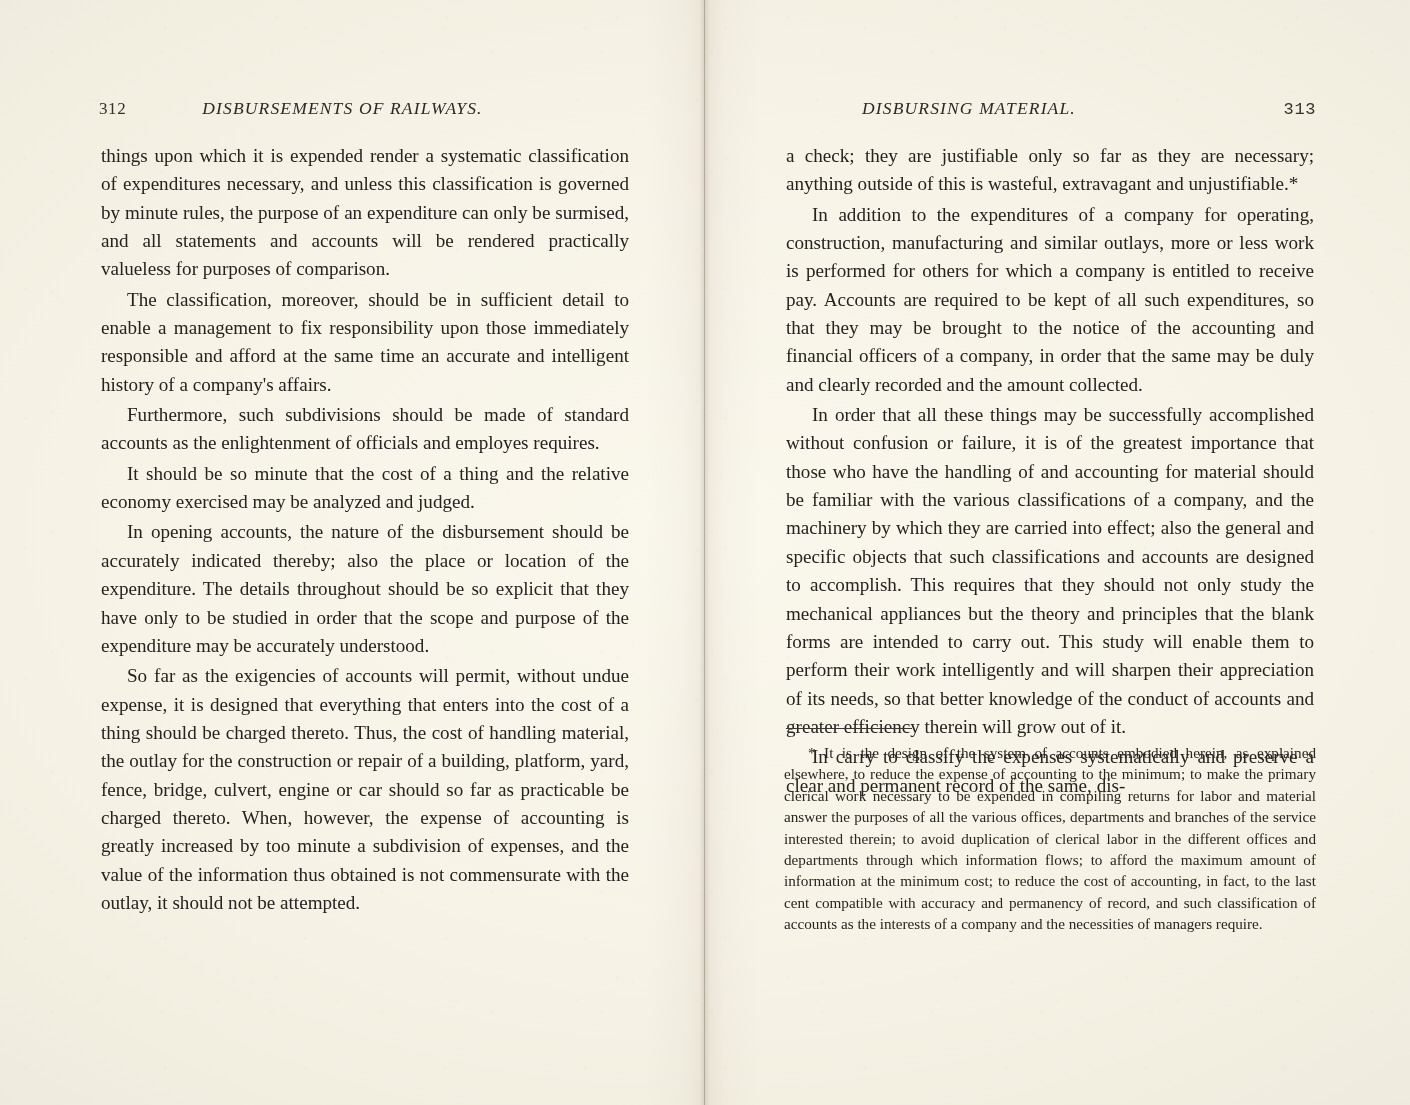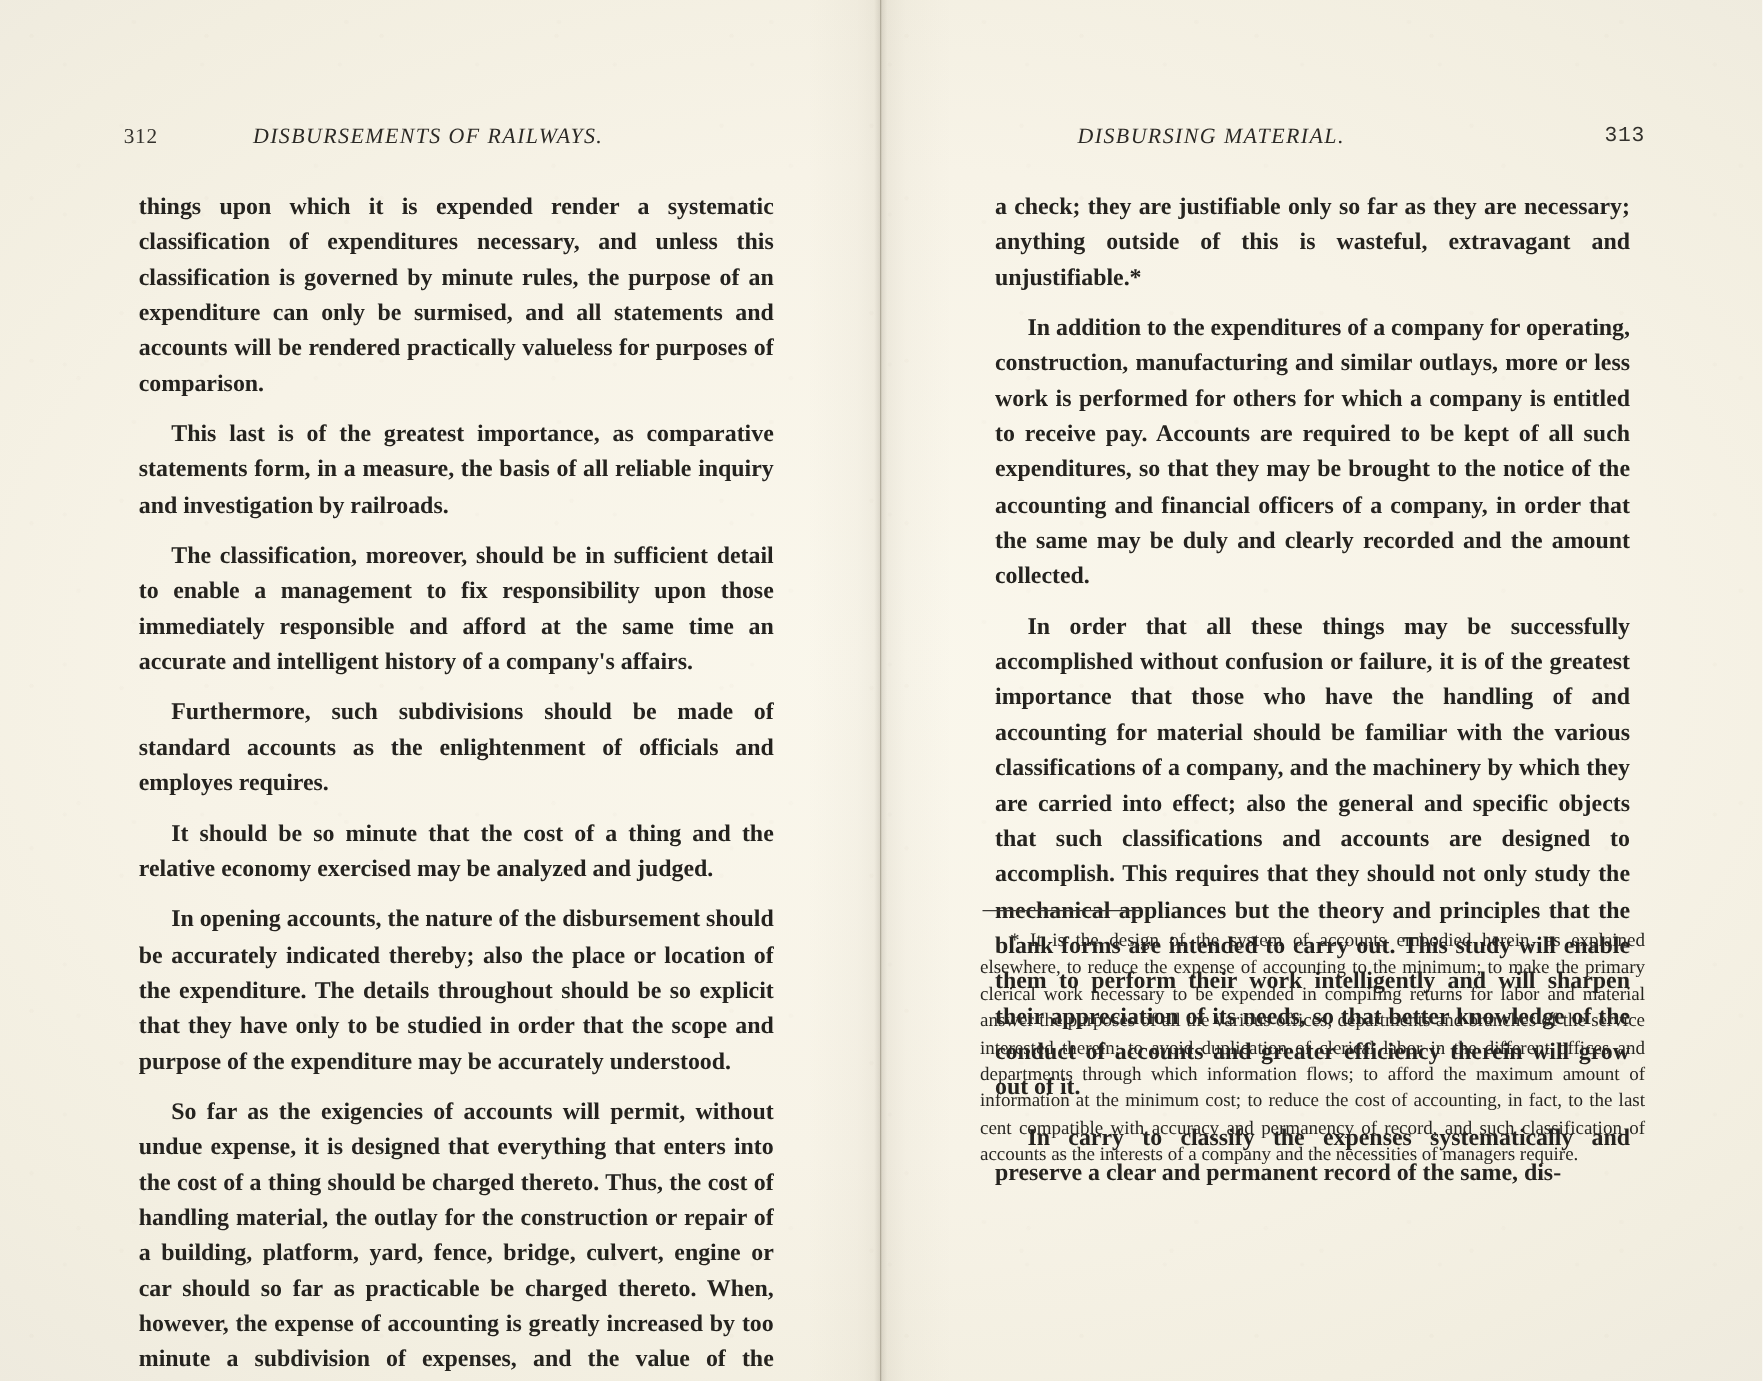--- a/index.html
+++ b/index.html
@@ -106,23 +106,22 @@
     top: 140px;
     width: 532px;
     font-size: 19.1px;
     line-height: 28.35px;
     text-align: justify;
     text-justify: inter-word;
     color: #25231f;
     -webkit-font-smoothing: antialiased;
   }
   .body-text p {
-    margin: 12px;
+    margin: 2px;
     text-indent: 26px;
-    font-weight: bold;
   }
   .body-text p.noindent { text-indent: 0; }
 
   
   .footnote {
     position: absolute;
     left: 784px;
     top: 728px;
     width: 532px;
   }
@@ -151,21 +150,20 @@
 
   <div class="page page-left">
 
     <div class="running-head head-left">
       <span class="folio">312</span>
       <span class="title">DISBURSEMENTS OF RAILWAYS.</span>
     </div>
 
     <div class="body-text">
       <p class="noindent">things upon which it is expended render a systematic classification of expenditures necessary, and unless this classification is governed by minute rules, the purpose of an expenditure can only be surmised, and all statements and accounts will be rendered practically valueless for purposes of comparison.</p>
-      <p>This last is of the greatest importance, as comparative statements form, in a measure, the basis of all reliable inquiry and investigation by railroads.</p>
       <p>The classification, moreover, should be in sufficient detail to enable a management to fix responsibility upon those immediately responsible and afford at the same time an accurate and intelligent history of a company's affairs.</p>
       <p>Furthermore, such subdivisions should be made of standard accounts as the enlightenment of officials and employes requires.</p>
       <p>It should be so minute that the cost of a thing and the relative economy exercised may be analyzed and judged.</p>
       <p>In opening accounts, the nature of the disbursement should be accurately indicated thereby; also the place or location of the expenditure. The details throughout should be so explicit that they have only to be studied in order that the scope and purpose of the expenditure may be accurately understood.</p>
       <p>So far as the exigencies of accounts will permit, without undue expense, it is designed that everything that enters into the cost of a thing should be charged thereto. Thus, the cost of handling material, the outlay for the construction or repair of a building, platform, yard, fence, bridge, culvert, engine or car should so far as practicable be charged thereto. When, however, the expense of accounting is greatly increased by too minute a subdivision of expenses, and the value of the information thus obtained is not commensurate with the outlay, it should not be attempted.</p>
     </div>
   </div>
 
   <div class="page page-right">
 

